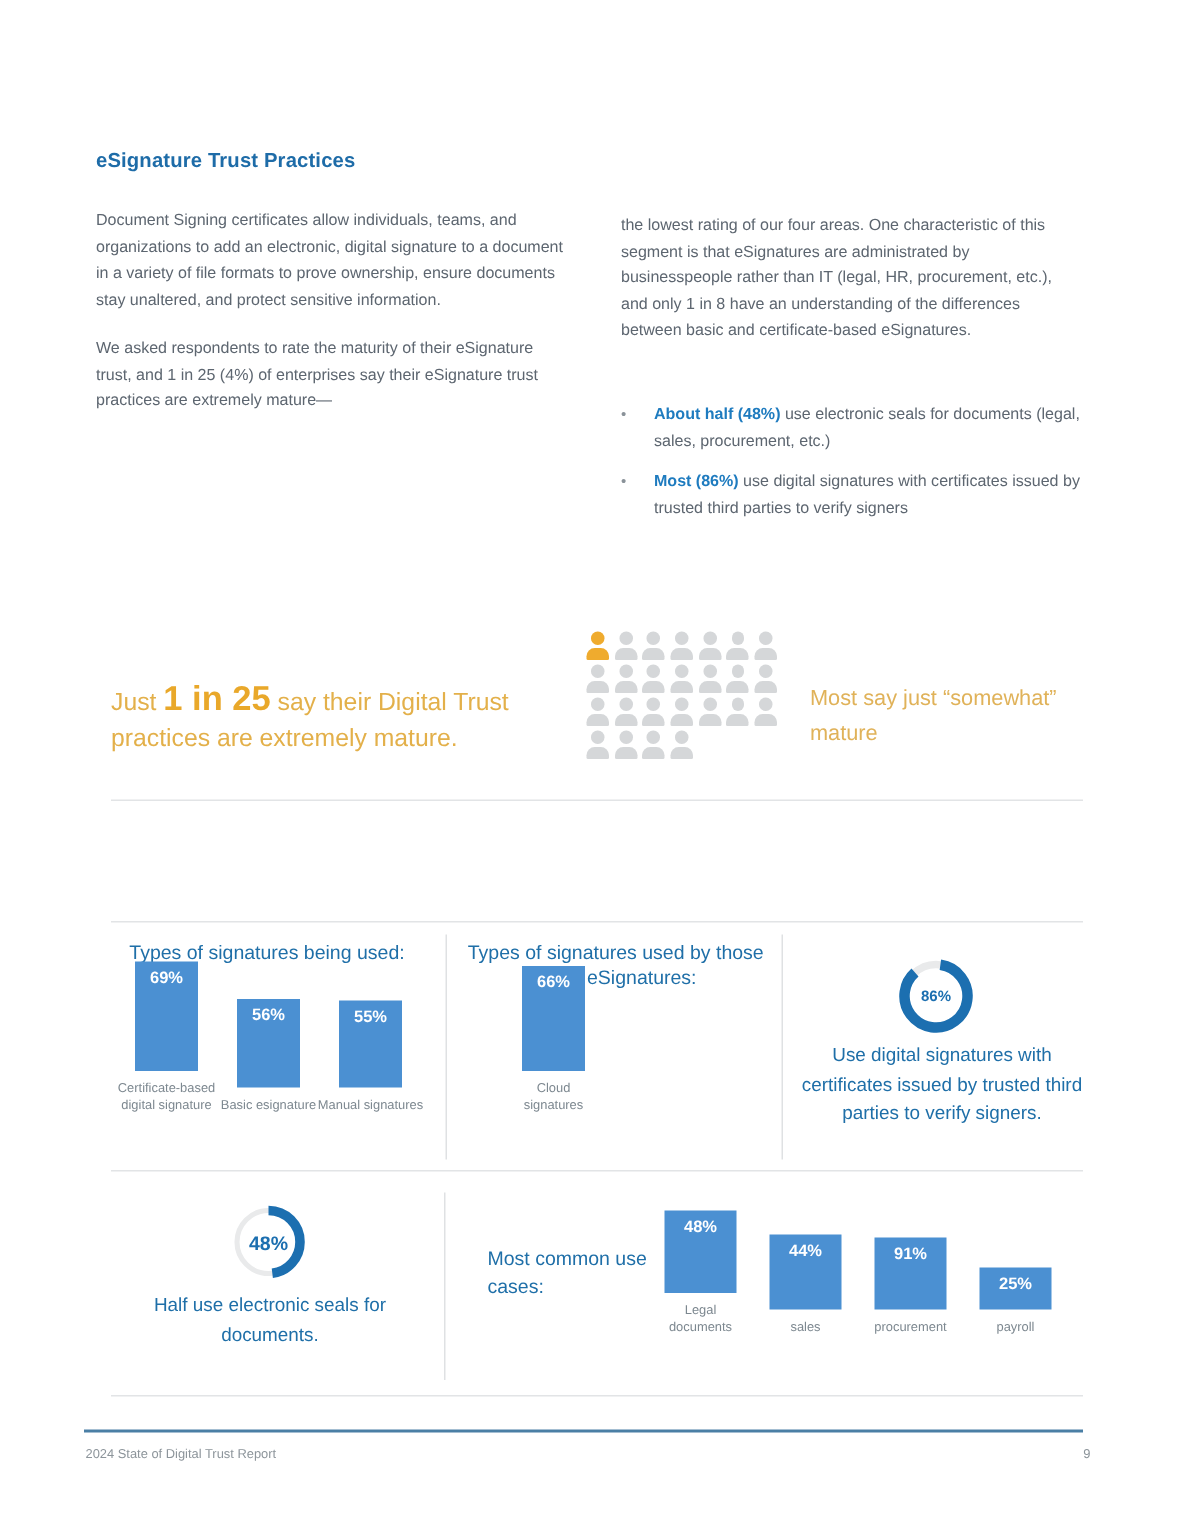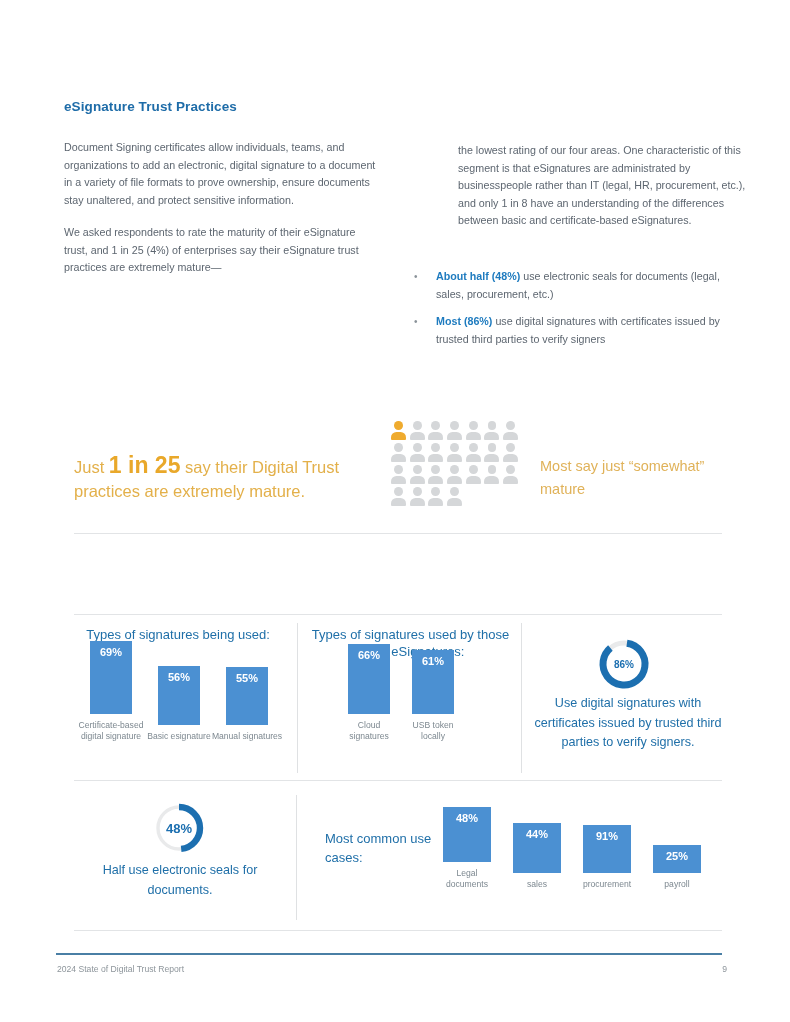--- a/index.html
+++ b/index.html
@@ -12,21 +12,21 @@
   .page { position: relative; width: 790px; height: 948px; }
 
   
   .section-title {
     position: absolute; left: 64px; top: 99px;
     font-size: 13.5px; font-weight: bold; color: #1e6ca8;
     letter-spacing: .1px;
   }
   .col { position: absolute; font-size: 10.7px; line-height: 17.5px; color: #5d6670; }
   .col.left  { left: 64px;  top: 139px; width: 312px; }
-  .col.right { left: 414px; top: 142px; width: 302px; margin-left: 44px; }
+  .col.right { left: 414px; top: 142px; width: 302px; }
   .col p + p { margin-top: 15px; }
 
   .bullets { position: absolute; left: 414px; top: 268px; width: 308px; }
   .bullet {
     display: flex; font-size: 10.7px; line-height: 17.5px;
     color: #5d6670; margin-bottom: 10px;
   }
   .bullet .dot { width: 22px; flex: 0 0 22px; color: #8a9299; font-size: 10px; line-height: 17.5px; }
   .bullet b { color: #1e7bbf; font-weight: bold; }
 
@@ -298,26 +298,20 @@
     </div>
 
   <div class="chart-head" style="left:308px; top:626px; width:205px;">Types of signatures used by those using eSignatures:</div>
   <div class="bars" id="bars2" style="left:348px; top:660px; width:130px; height:82px; gap:22px;">
       <div class="barwrap" style="width: 42px;">
         <div class="bar" style="height:70px;background:#4b90d2">
           <span>66%</span>
         </div>
         <div class="barlab" style="width:56px">Cloud signatures</div>
       </div>
-      <div class="barwrap" style="width: 42px;">
-        <div class="bar" style="height:64px;background:#4b90d2">
-          <span>61%</span>
-        </div>
-        <div class="barlab" style="width:56px">USB token locally</div>
-      </div>
     </div>
 
   <div class="donut donut86">
     <svg width="54" height="54" viewBox="0 0 54 54" aria-hidden="true">
       <circle cx="27" cy="27" r="21" fill="none" stroke="#e9eaeb" stroke-width="5"></circle>
       <circle cx="27" cy="27" r="21" fill="none" stroke="#1c6fb0" stroke-width="7" stroke-dasharray="113.5 18.5" stroke-linecap="butt" transform="rotate(-82 27 27)"></circle>
     </svg>
     <div class="lab lab86">86%</div>
   </div>
   <div class="txt86">Use digital signatures with certificates issued by trusted third parties to verify signers.</div>

